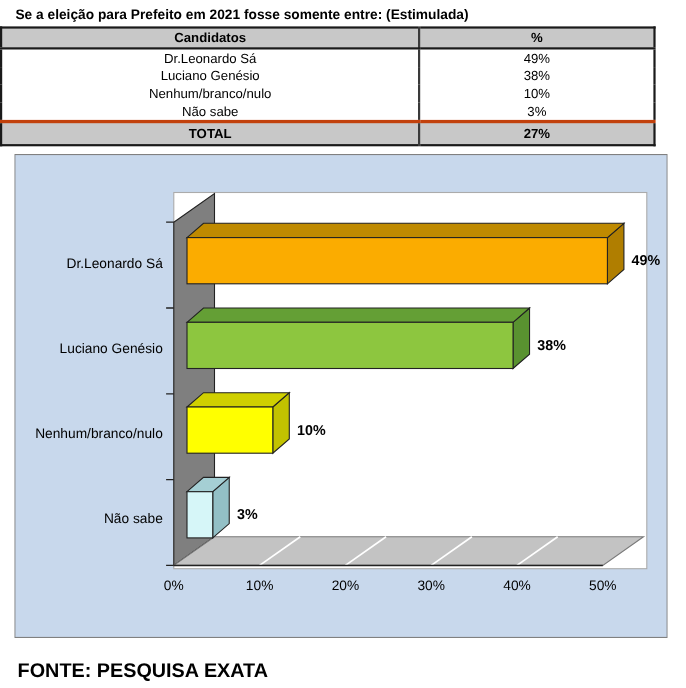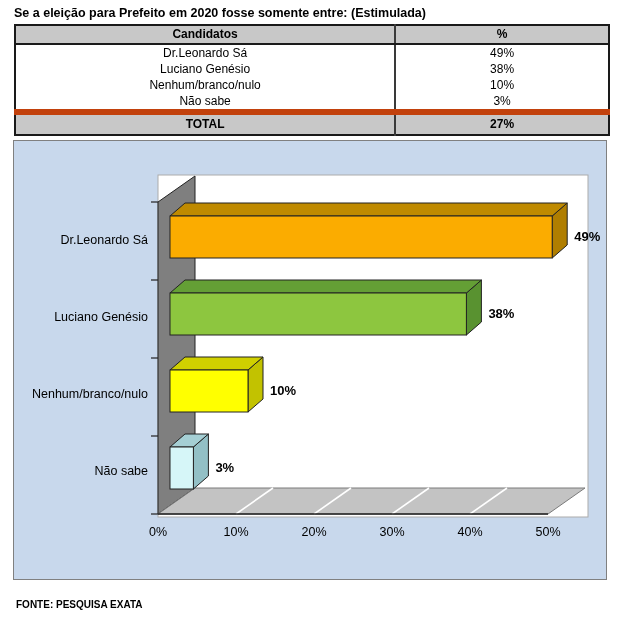--- a/index.html
+++ b/index.html
@@ -1,33 +1,33 @@
 <!DOCTYPE html>
 <html><head>
 <meta charset="utf-8">
 <style>
   html,body{margin:0;padding:0;background:#fff;}
   body{width:624px;height:625px;position:relative;font-family:"Liberation Sans",sans-serif;color:#000;}
   .title{position:absolute;left:14px;top:6px;font-size:12.5px;font-weight:bold;white-space:nowrap;}
-  table.poll{position:absolute;left:14px;top:24px;width:596px;border-collapse:collapse;table-layout:fixed;
+  table.poll{position:absolute;left:0;top:24px;width:596px;border-collapse:collapse;table-layout:fixed;
              border:2px solid #1a1a1a;}
   table.poll th,table.poll td{font-size:12px;text-align:center;padding:0;line-height:16px;font-weight:normal;}
   table.poll col.c1{width:64%;}
   table.poll col.c2{width:36%;}
   table.poll th{background:#c8c8c8;font-weight:bold;line-height:17px;border-bottom:2px solid #1a1a1a;}
   table.poll .divider{border-right:2px solid #3a3a3a;}
-  table.poll tr.total td{background:#c8c8c8;font-weight:bold;line-height:19px;border-top:6px solid #c2410c;margin-left:28px;}
+  table.poll tr.total td{background:#c8c8c8;font-weight:bold;line-height:19px;border-top:3px solid #c2410c;margin-left:28px;}
   .chart{position:absolute;left:13px;top:140px;width:594px;height:440px;}
   .chart svg{display:block;}
-  .footer{position:absolute;left:16px;top:599px;font-size:10px;font-weight:bold;white-space:nowrap;}
+  .footer{position:absolute;left:16px;top:599px;font-size:18px;font-weight:bold;white-space:nowrap;}
 </style>
 </head>
 <body>
 
-<div class="title">Se a eleição para Prefeito em 2020 fosse somente entre: (Estimulada)</div>
+<div class="title">Se a eleição para Prefeito em 2021 fosse somente entre: (Estimulada)</div>
 
 <table class="poll">
   <colgroup>
       <col class="c1">
       <col class="c2">
     </colgroup>
   <thead>
     <tr>
       <th class="divider">Candidatos</th>
       <th>%</th>

